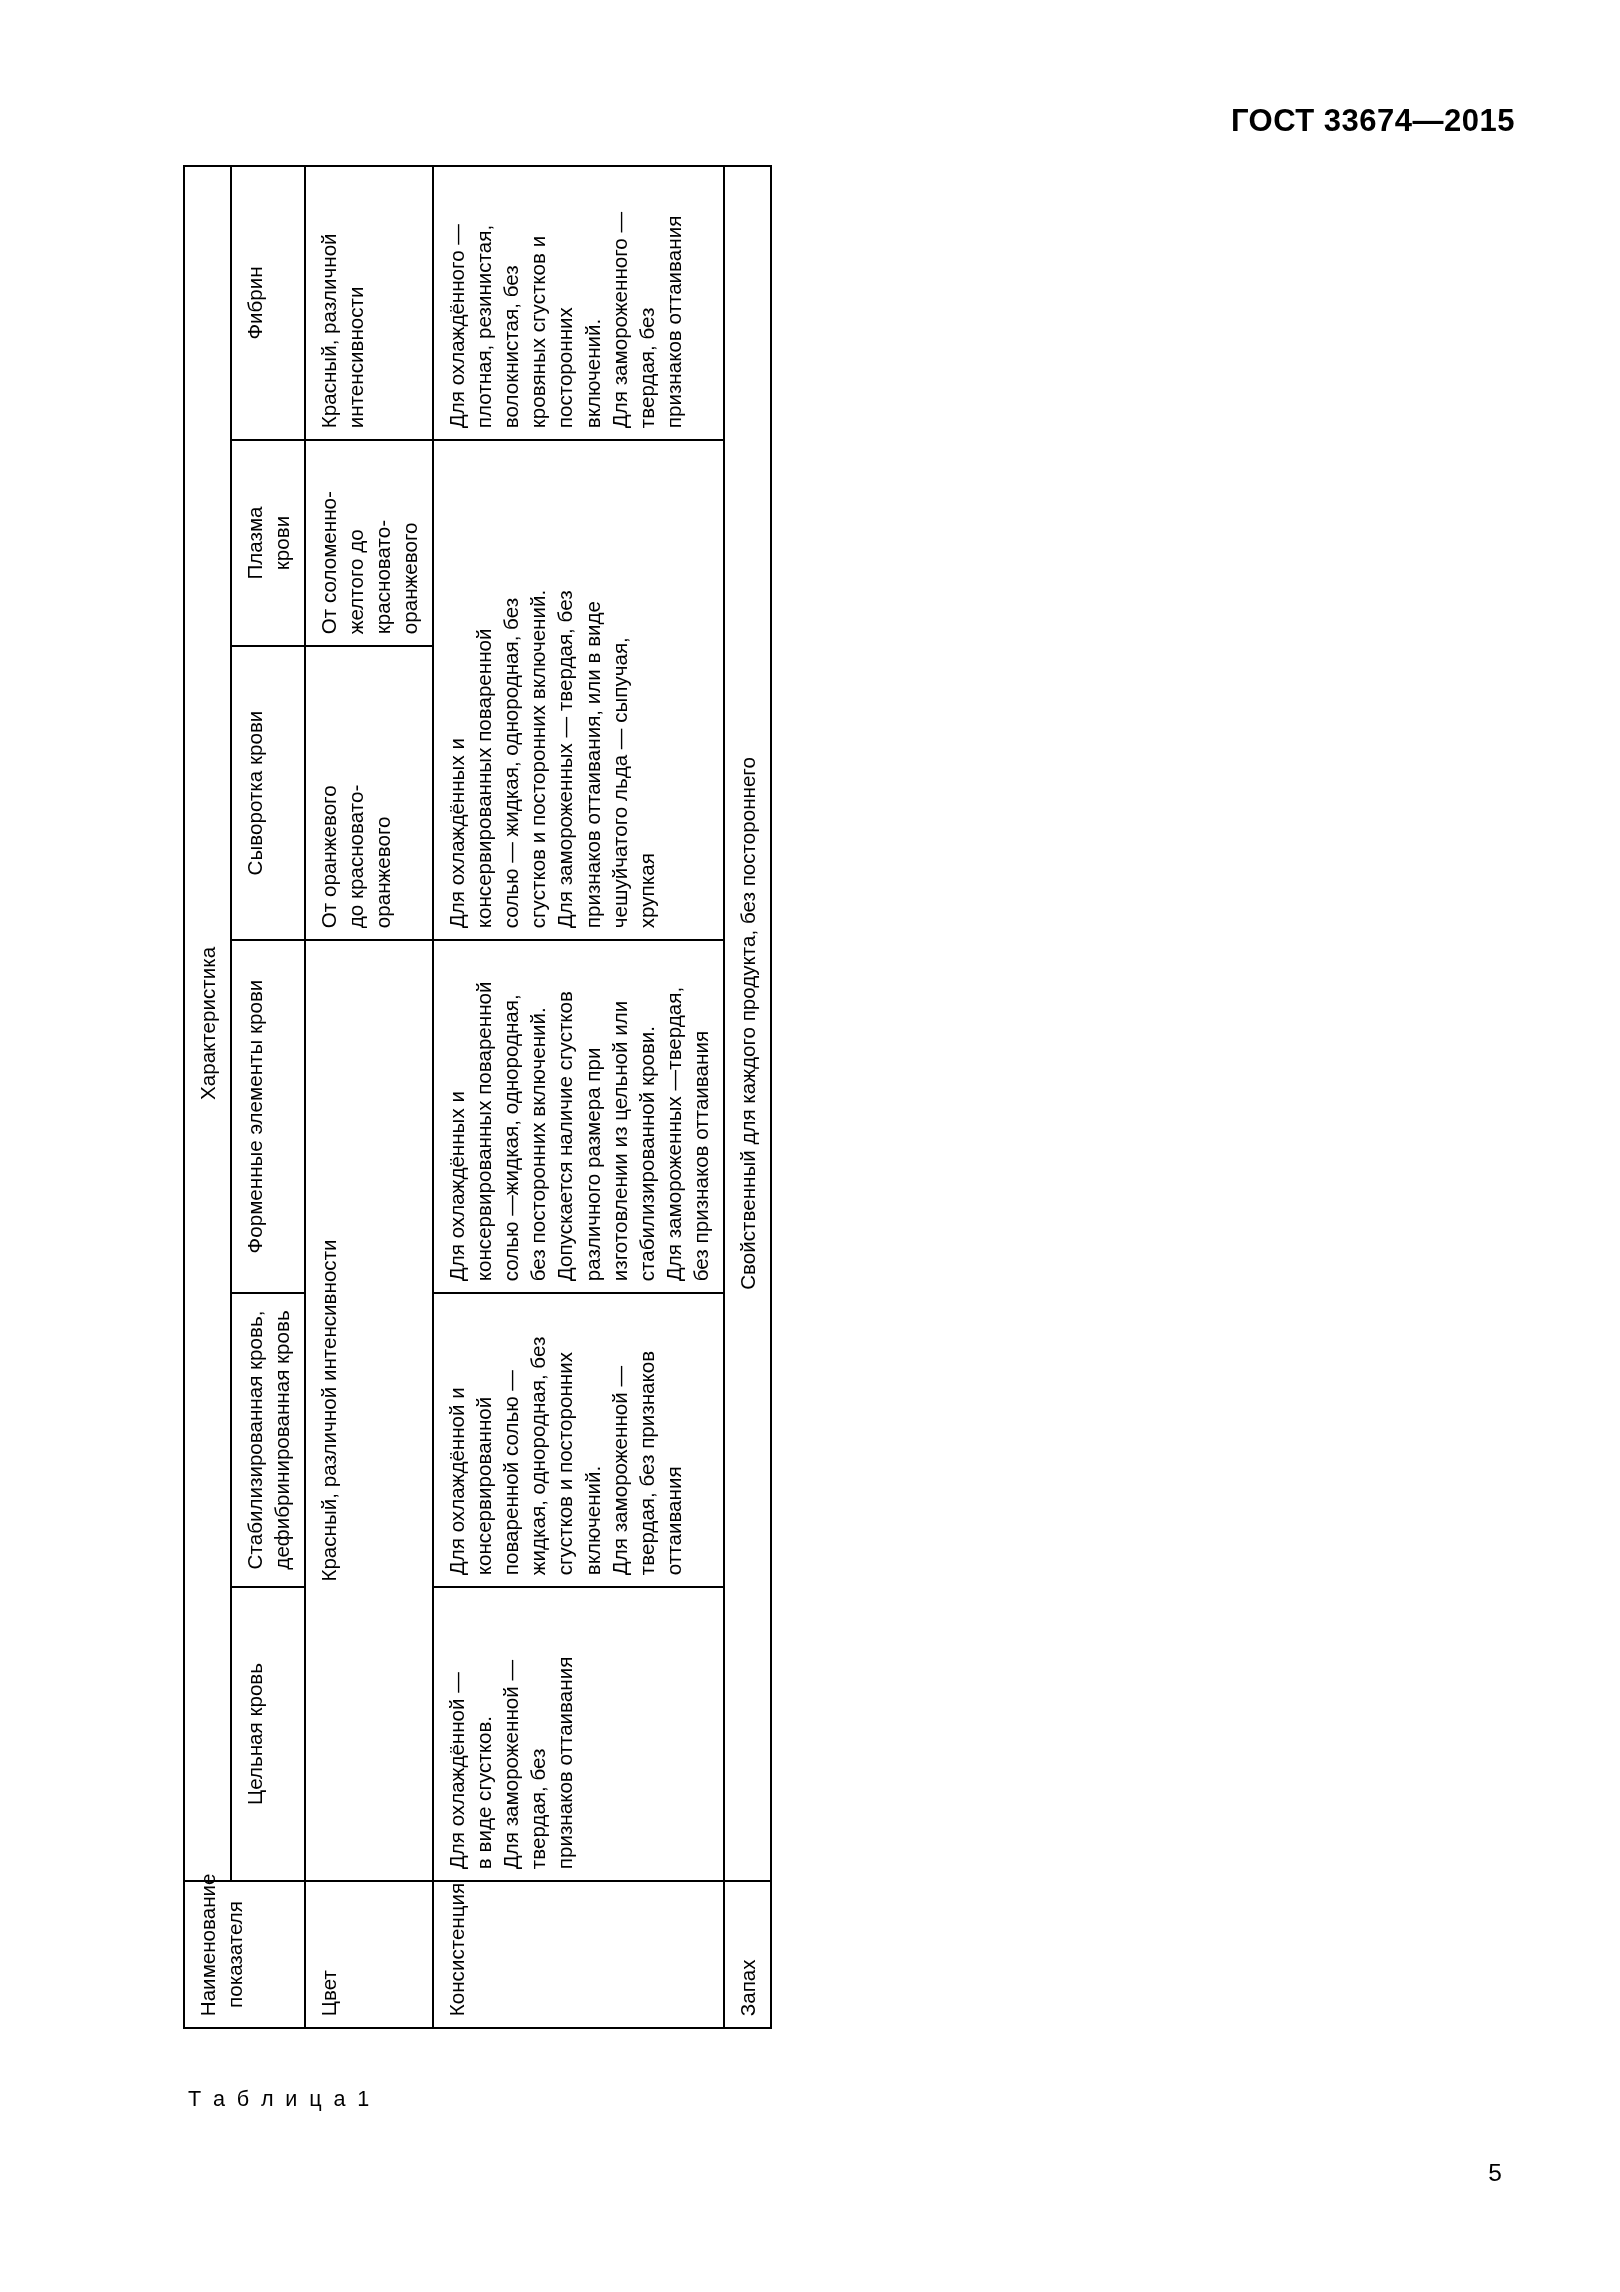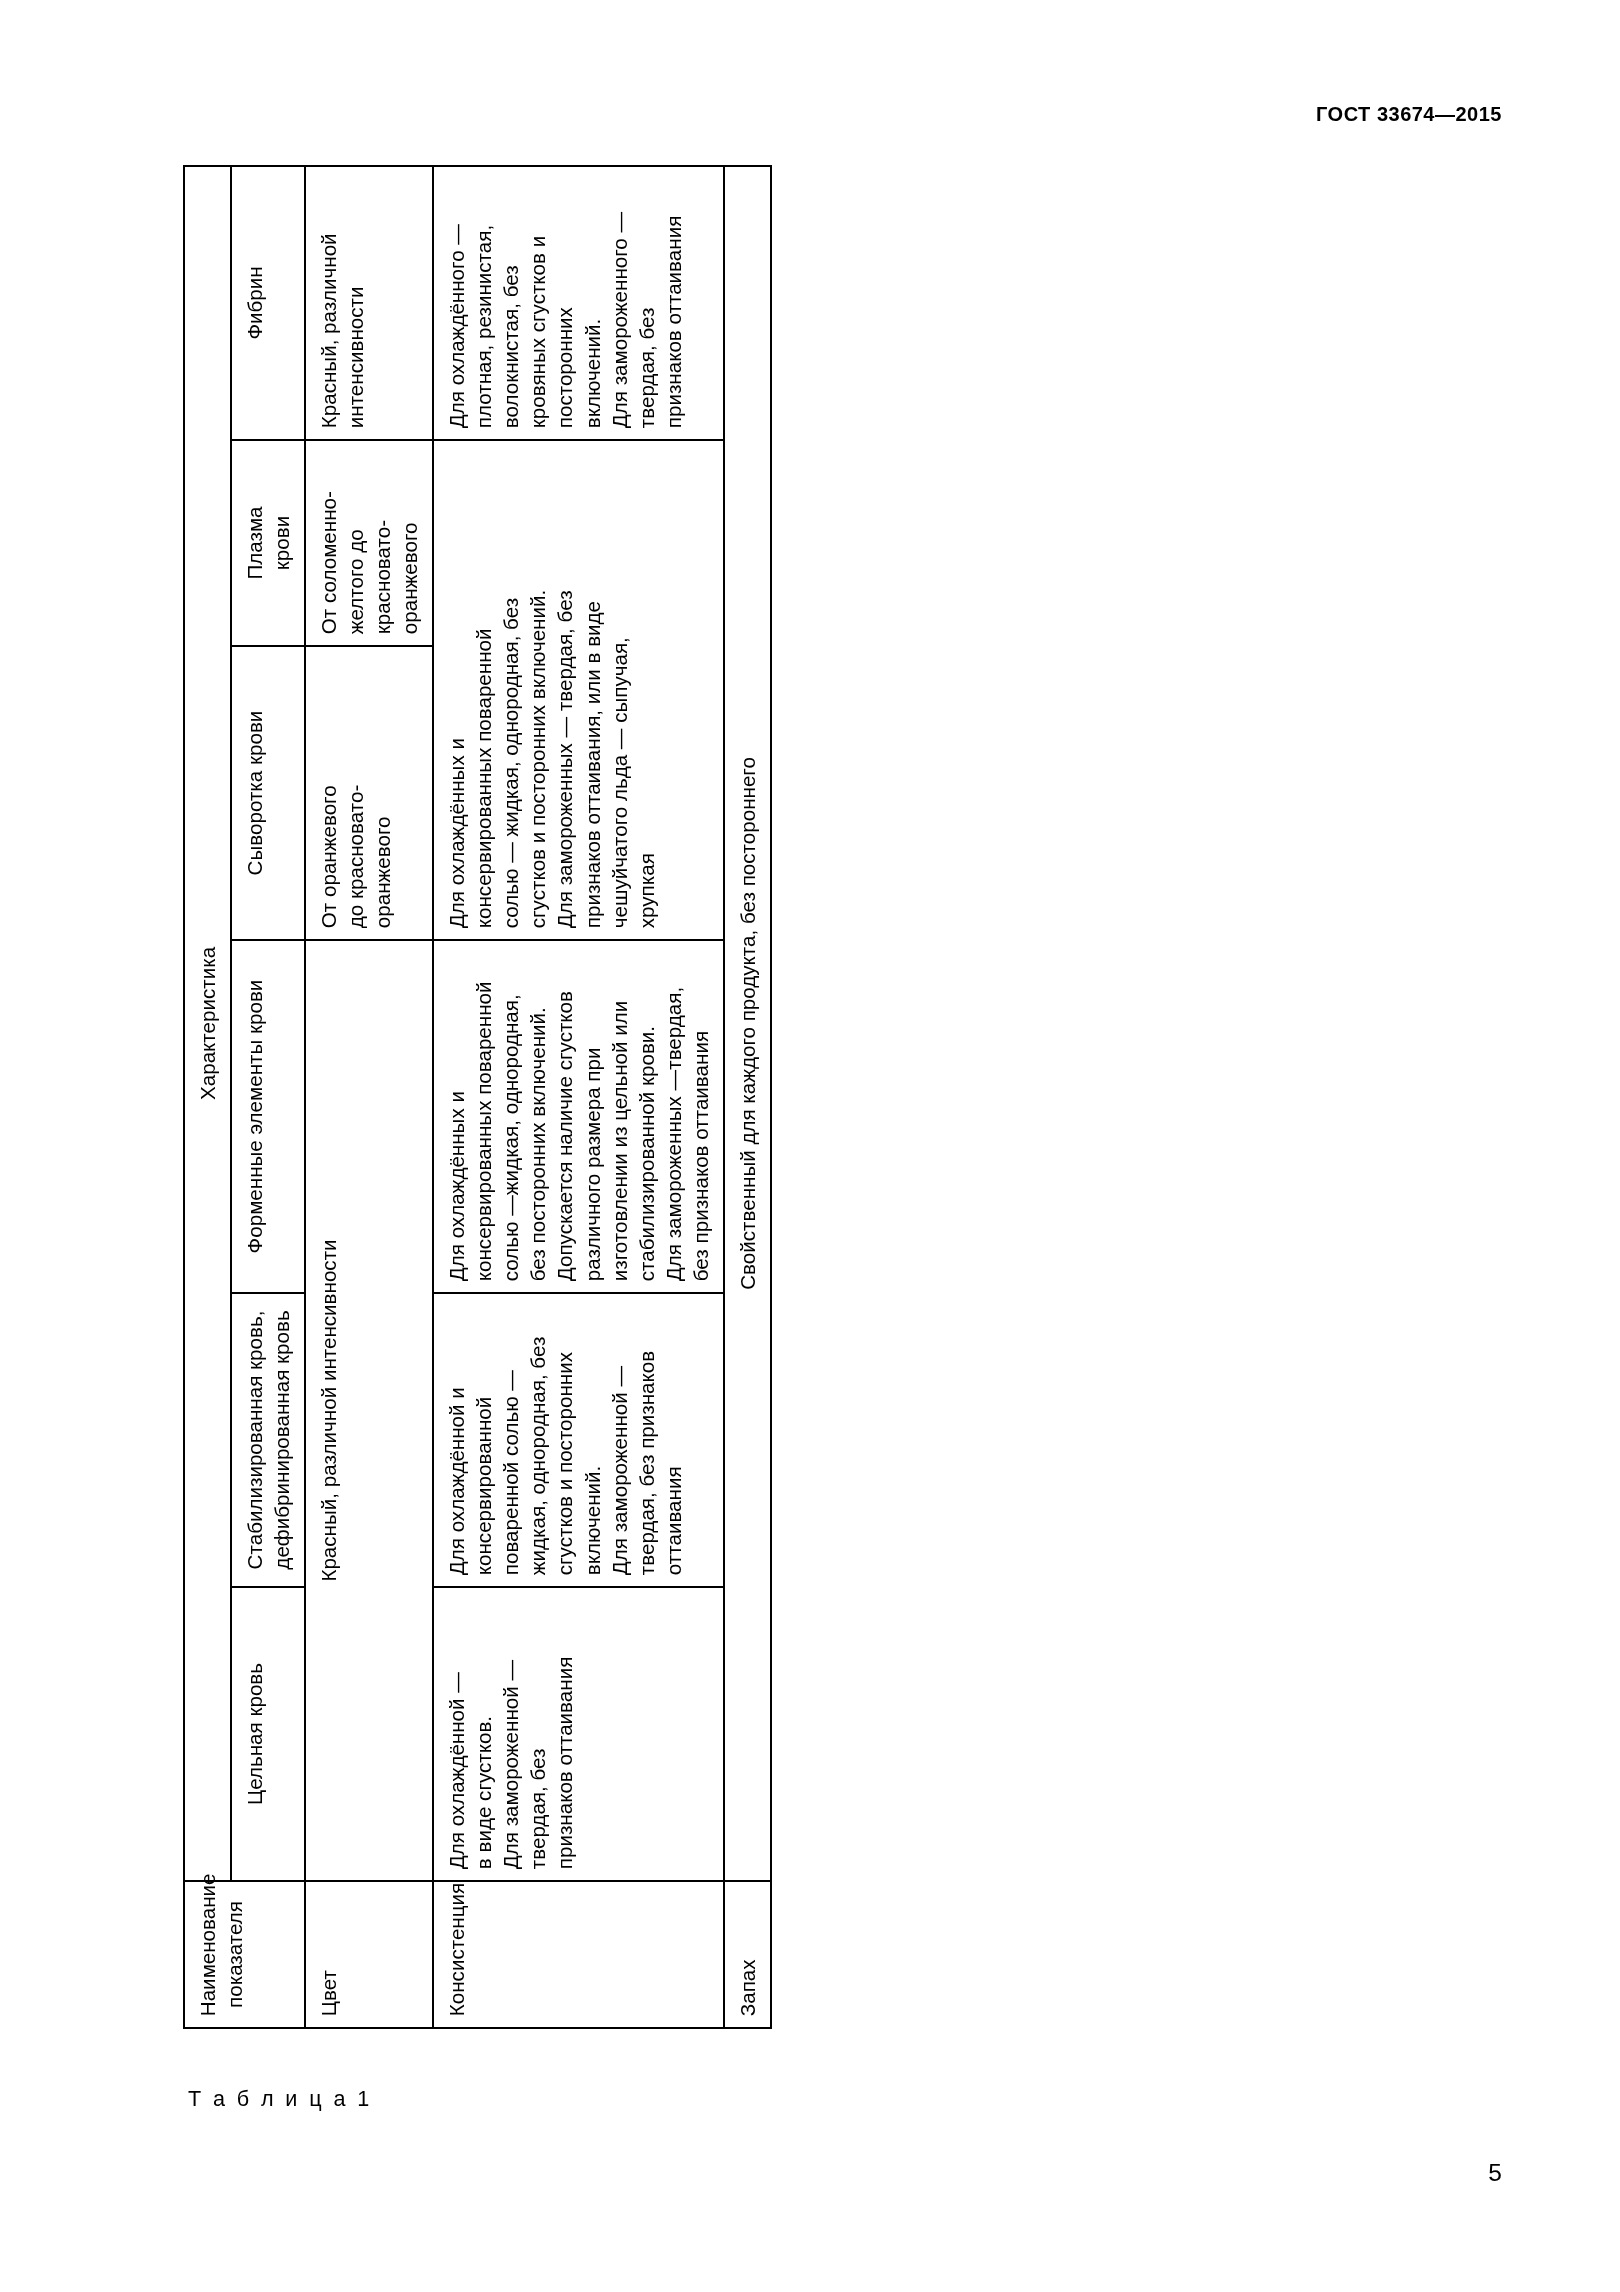--- a/index.html
+++ b/index.html
@@ -14,22 +14,22 @@
     font-family: "Liberation Sans", sans-serif;
     color: #000;
   }
   .page {
     position: absolute;
     inset: 0;
   }
   .doc-header {
     position: absolute;
     top: 103px;
-    right: 118px;
-    font-size: 20px;
+    right: 105px;
+    font-size: 31px;
     font-weight: bold;
     letter-spacing: 0.5px;
   }
   .page-number {
     position: absolute;
     bottom: 106px;
     right: 118px;
     font-size: 24.5px;
   }
   .table-caption {

